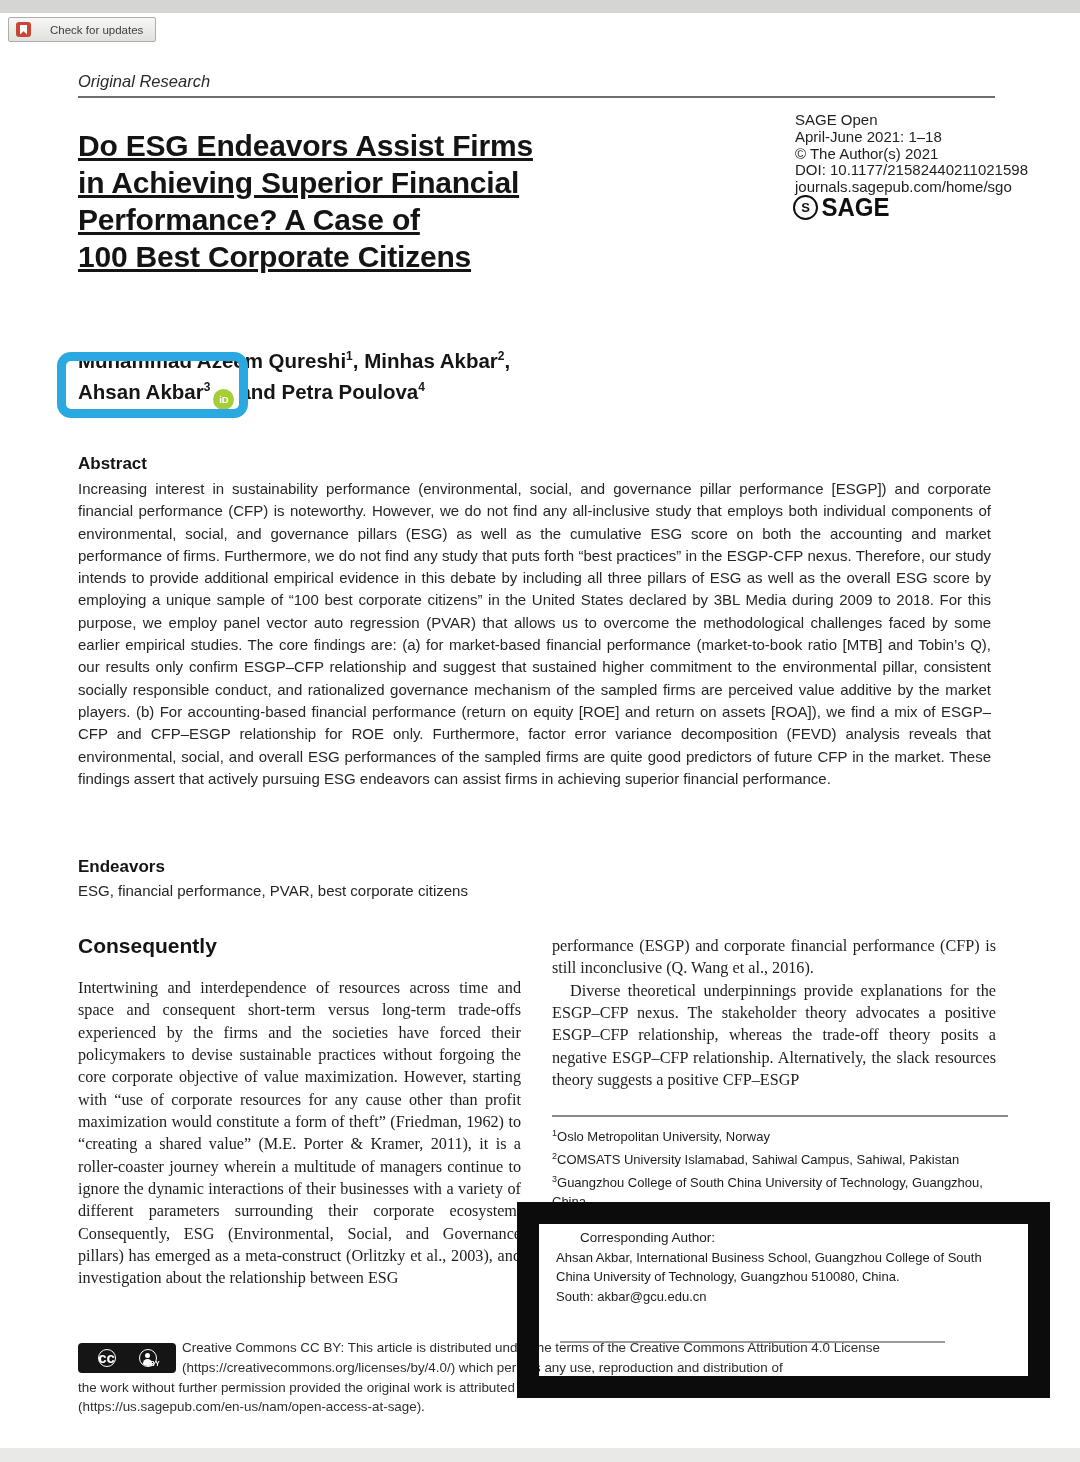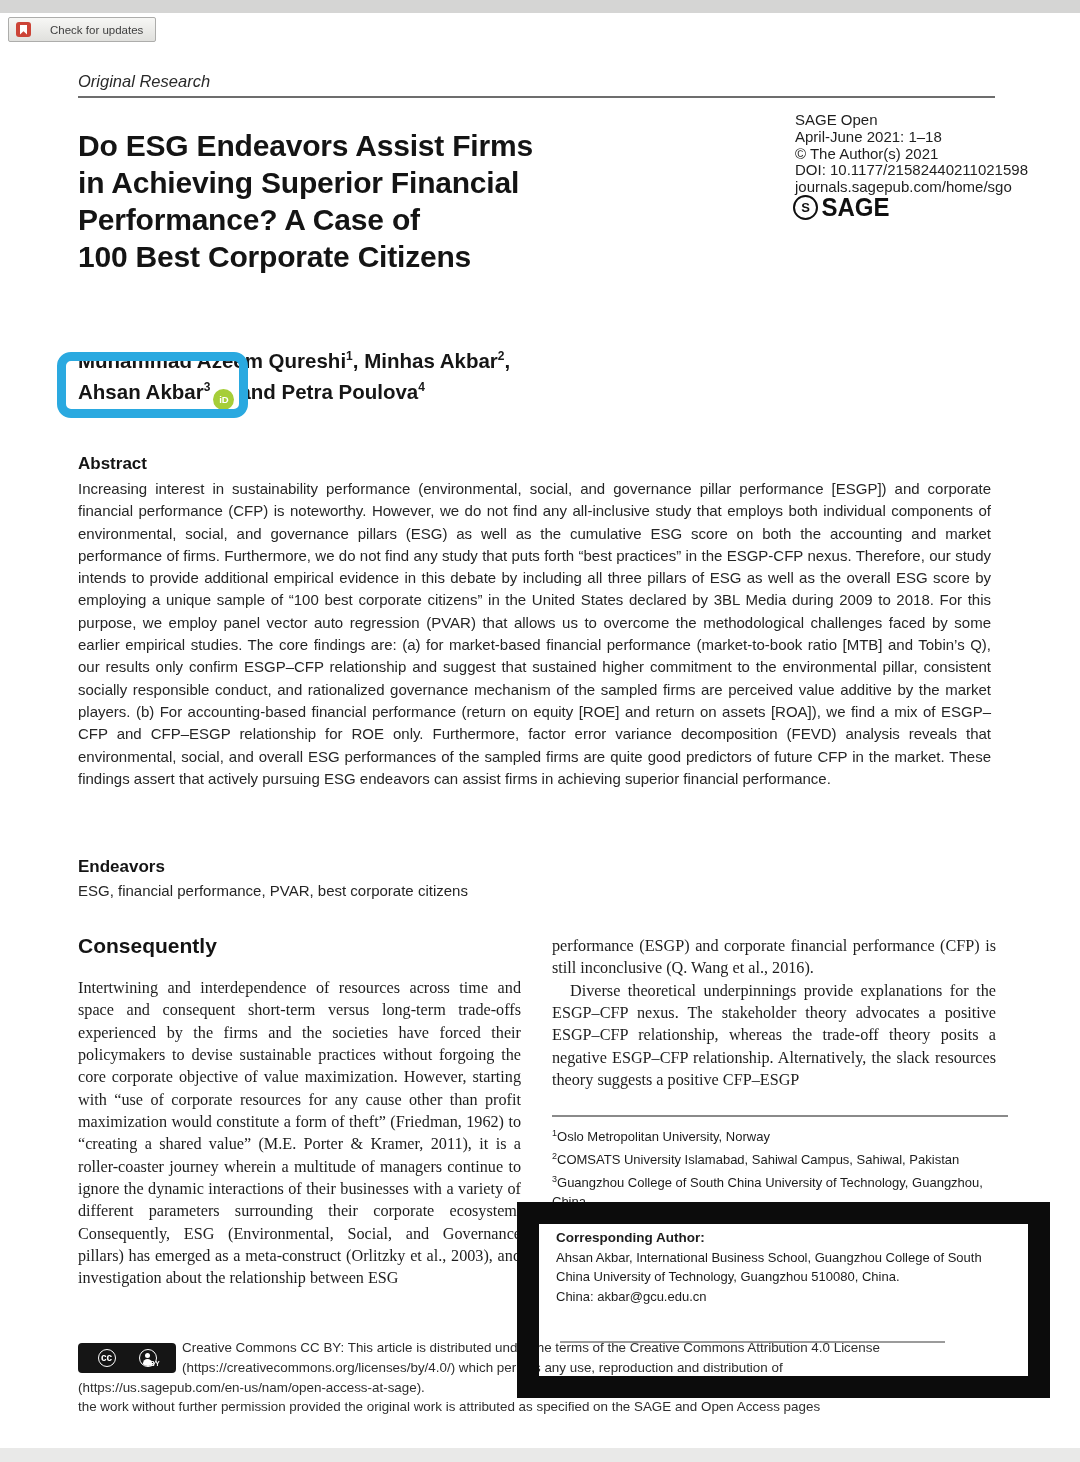--- a/index.html
+++ b/index.html
@@ -22,21 +22,21 @@
   .ribbon { width:15px; height:15px; background:#cc4437; border-radius:3px;
     display:flex; align-items:center; justify-content:center; }
   .ribbon-mark { width:7px; height:10px; background:#ffffff;
     clip-path:polygon(0 0,100% 0,100% 100%,50% 68%,0 100%); }
   .check-label { font-size:11.5px; color:#3e3e3e; }
 
   .kicker { left:78px; top:72px; font-size:16.5px; font-style:italic; color:#2a2a2a; }
   .kicker-rule { left:78px; top:96px; width:917px; height:2px; background:#6d6d6d; }
 
   .title { left:78px; top:127px; width:640px; font-size:30px; line-height:37px;
-    font-weight:bold; letter-spacing:-0.2px; color:#141414; }
+    font-weight:bold; letter-spacing:-0.2px; color:#141414;text-decoration:underline; }
 
   .journal-info { left:795px; top:112px; font-size:15px; line-height:16.8px; color:#1e1e1e; }
   .journal-info .link { color:#1e1e1e; text-decoration:none; }
   .sage-logo { left:793px; top:193px; display:flex; align-items:center; gap:2px; }
   .sage-s { width:21px; height:21px; border:2.5px solid #101010; border-radius:50%;
     display:flex; align-items:center; justify-content:center;
     font-weight:bold; font-size:13px; color:#101010; }
   .sage-text { font-size:25px; font-weight:bold; color:#101010; transform:scaleX(0.96); }
 
   .authors { left:78px; top:343px; font-size:20.5px; font-weight:bold;
@@ -71,34 +71,34 @@
   .col-right { left:552px; top:935px; width:444px; }
   .col-right .p2 { text-indent:18px; }
 
   .footnote-rule { left:552px; top:1115px; width:456px; height:1.5px; background:#8a8a8a; }
   .affiliations { left:552px; top:1124px; width:458px; font-size:13px;
     line-height:18.8px; color:#1c1c1c; }
   .affiliations sup { font-size:9px; }
 
   .corresponding { left:556px; top:1228px; width:452px; font-size:13px;
     line-height:19.5px; color:#1c1c1c; z-index:5; }
-  .corresponding .head { font-weight:bold; font-size:13.5px; }
+  .corresponding .head { font-weight:normal; font-size:13.5px;margin-left:24px; }
   .corresponding .email { cursor:pointer; }
 
   .inner-rule { left:560px; top:1341px; width:385px; height:1.5px; background:#9b9b9b; z-index:5; }
 
   .license { left:78px; top:1338px; width:917px; font-size:13.4px;
     line-height:19.8px; color:#2e2e2e; z-index:4; }
   .lic-line.indent { margin-left:104px; }
   .cc-badge { position:absolute; left:0; top:5px; width:98px; height:30px;
     background:#151515; border-radius:4px; display:flex; align-items:center;
     justify-content:space-around; padding:0 8px; box-sizing:border-box; }
   .cc-circle { width:18px; height:18px; border:1.6px solid #ffffff; border-radius:50%;
     display:flex; align-items:center; justify-content:center;
-    color:#ffffff; font-size:10px; font-weight:bold; box-sizing:border-box; }
+    color:#ffffff; font-size:15px; font-weight:bold; box-sizing:border-box; }
   .cc-person { width:18px; height:18px; border:1.6px solid #ffffff; border-radius:50%;
     position:relative; box-sizing:border-box; overflow:hidden; }
   .cc-head { position:absolute; left:5.5px; top:2.5px; width:5px; height:5px;
     border-radius:50%; background:#ffffff; }
   .cc-body { position:absolute; left:3.5px; top:8.5px; width:9px; height:7px;
     border-radius:4.5px 4.5px 0 0; background:#ffffff; }
   .cc-by-label { position:absolute; right:16px; bottom:-1px; font-size:6.5px;
     color:#ffffff; font-weight:bold; letter-spacing:0.5px; }
 </style>
 </head>
@@ -166,37 +166,37 @@
 
   <div class="abs affiliations">
     <div><sup>1</sup><span>Oslo Metropolitan University, Norway</span></div>
     <div><sup>2</sup><span>COMSATS University Islamabad, Sahiwal Campus, Sahiwal, Pakistan</span></div>
     <div><sup>3</sup><span>Guangzhou College of South China University of Technology, Guangzhou, China</span></div>
   </div>
 
   <div class="abs corresponding">
     <div class="head">Corresponding Author:</div>
     <div>Ahsan Akbar, International Business School, Guangzhou College of South China University of Technology, Guangzhou 510080, China.</div>
-    <div class="email">China: akbar@gcu.edu.cn</div>
+    <div class="email">South: akbar@gcu.edu.cn</div>
   </div>
 
   <div class="abs inner-rule"></div>
 
   <div class="abs license">
     <div class="cc-badge">
       <span class="cc-circle">cc</span>
       <span class="cc-person">
           <span class="cc-head"></span>
           <span class="cc-body"></span>
         </span>
       <span class="cc-by-label">BY</span>
     </div>
     <div class="lic-line indent">Creative Commons CC BY: This article is distributed under the terms of the Creative Commons Attribution 4.0 License</div>
     <div class="lic-line indent">(https://creativecommons.org/licenses/by/4.0/) which permits any use, reproduction and distribution of</div>
+    <div class="lic-line">the work without further permission provided the original work is attributed as specified on the SAGE and Open Access pages</div>
     <div class="lic-line">(https://us.sagepub.com/en-us/nam/open-access-at-sage).</div>
-    <div class="lic-line">the work without further permission provided the original work is attributed as specified on the SAGE and Open Access pages</div>
   </div>
 
   <div class="abs black-frame"></div>
 
   <div class="abs bottom-band"></div>
 
 </div>
 
 </body></html>

